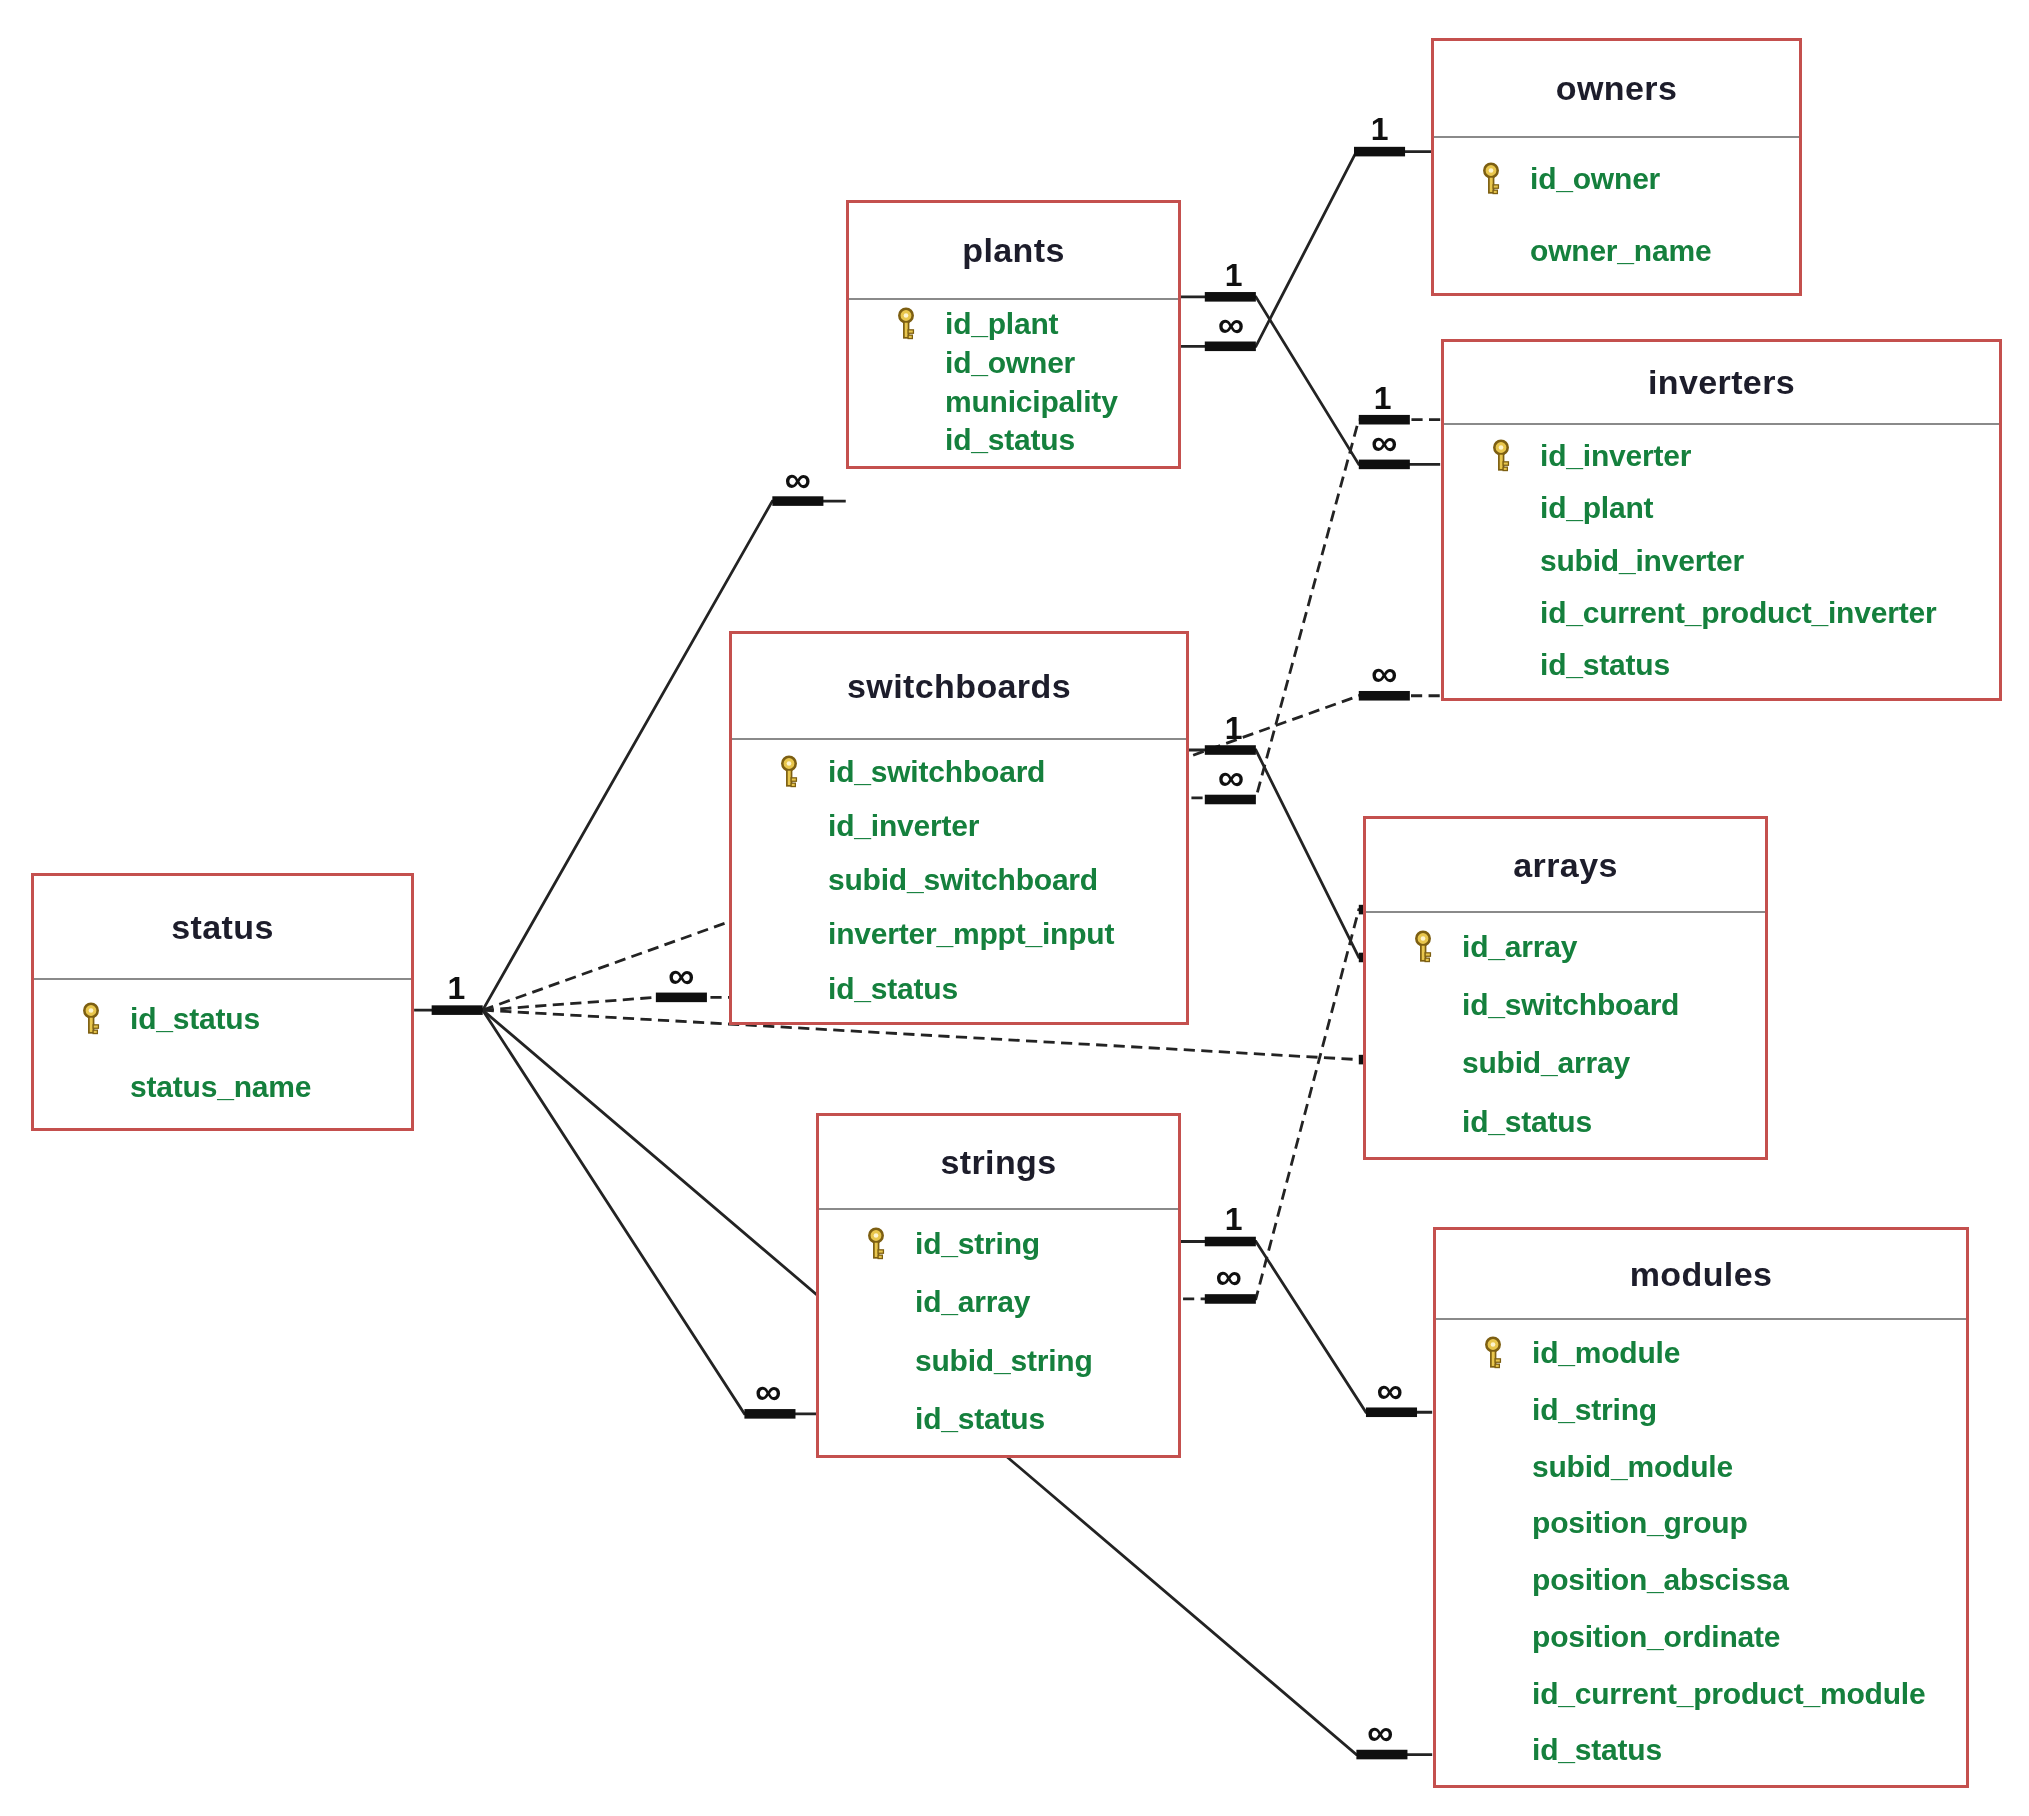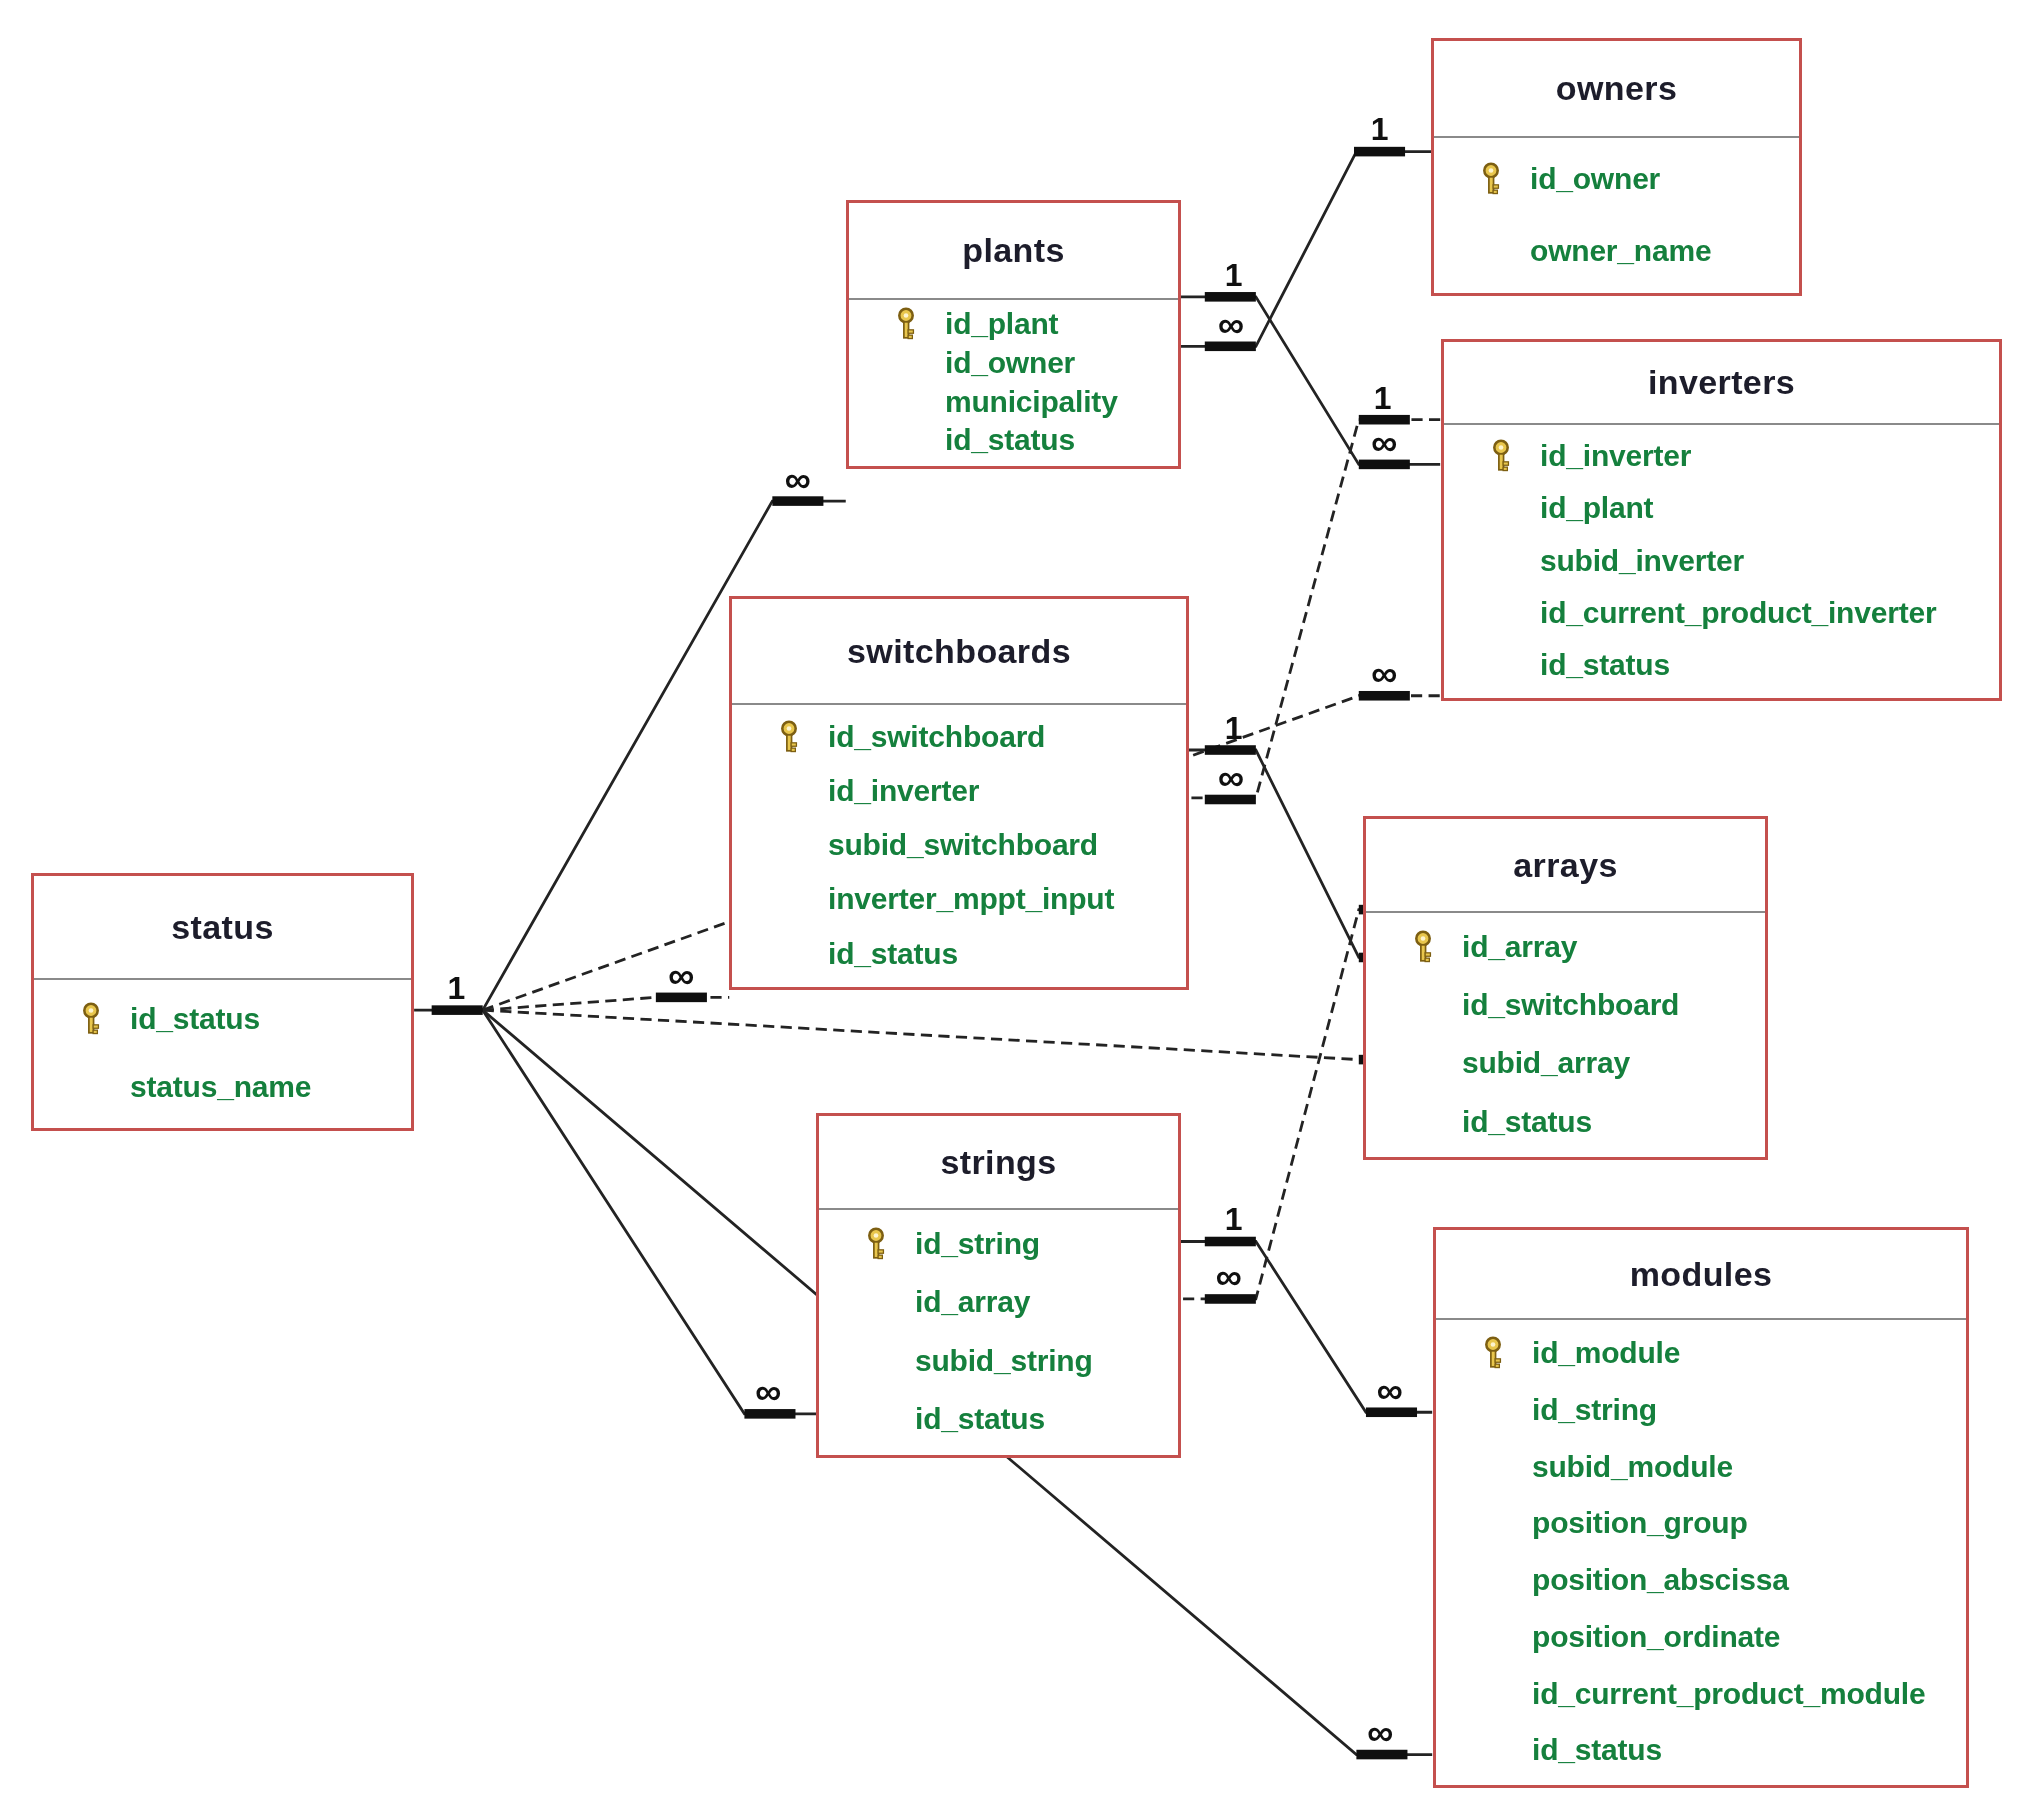--- a/index.html
+++ b/index.html
@@ -181,21 +181,21 @@
           <span class="key-cell"></span>
           <span class="f-label">id_current_product_inverter</span>
         </div>
         <div class="t-row">
           <span class="key-cell"></span>
           <span class="f-label">id_status</span>
         </div>
       </div>
   </div>
 
-  <div class="table" style="left:729px;top:596px;width:460px;height:394px;--th:104px;">
+  <div class="table" style="left:729px;top:631px;width:460px;height:394px;--th:104px;">
     <div class="t-title">switchboards</div>
     <div class="t-fields">
         <div class="t-row">
           <span class="key-cell">
             <svg viewBox="0 0 22 32" width="24" height="34">
               <circle cx="11" cy="8" r="6.3" fill="#e8c64d" stroke="#7d5f12" stroke-width="2.4"></circle>
               <circle cx="11" cy="8" r="2.2" fill="#fdf4cf"></circle>
               <rect x="9" y="14" width="4.4" height="15" fill="#e8c64d" stroke="#7d5f12" stroke-width="1.6"></rect>
               <rect x="13" y="21.5" width="5" height="3.2" fill="#e8c64d" stroke="#7d5f12" stroke-width="1.2"></rect>
               <rect x="13" y="26.5" width="4" height="3.2" fill="#e8c64d" stroke="#7d5f12" stroke-width="1.2"></rect>

